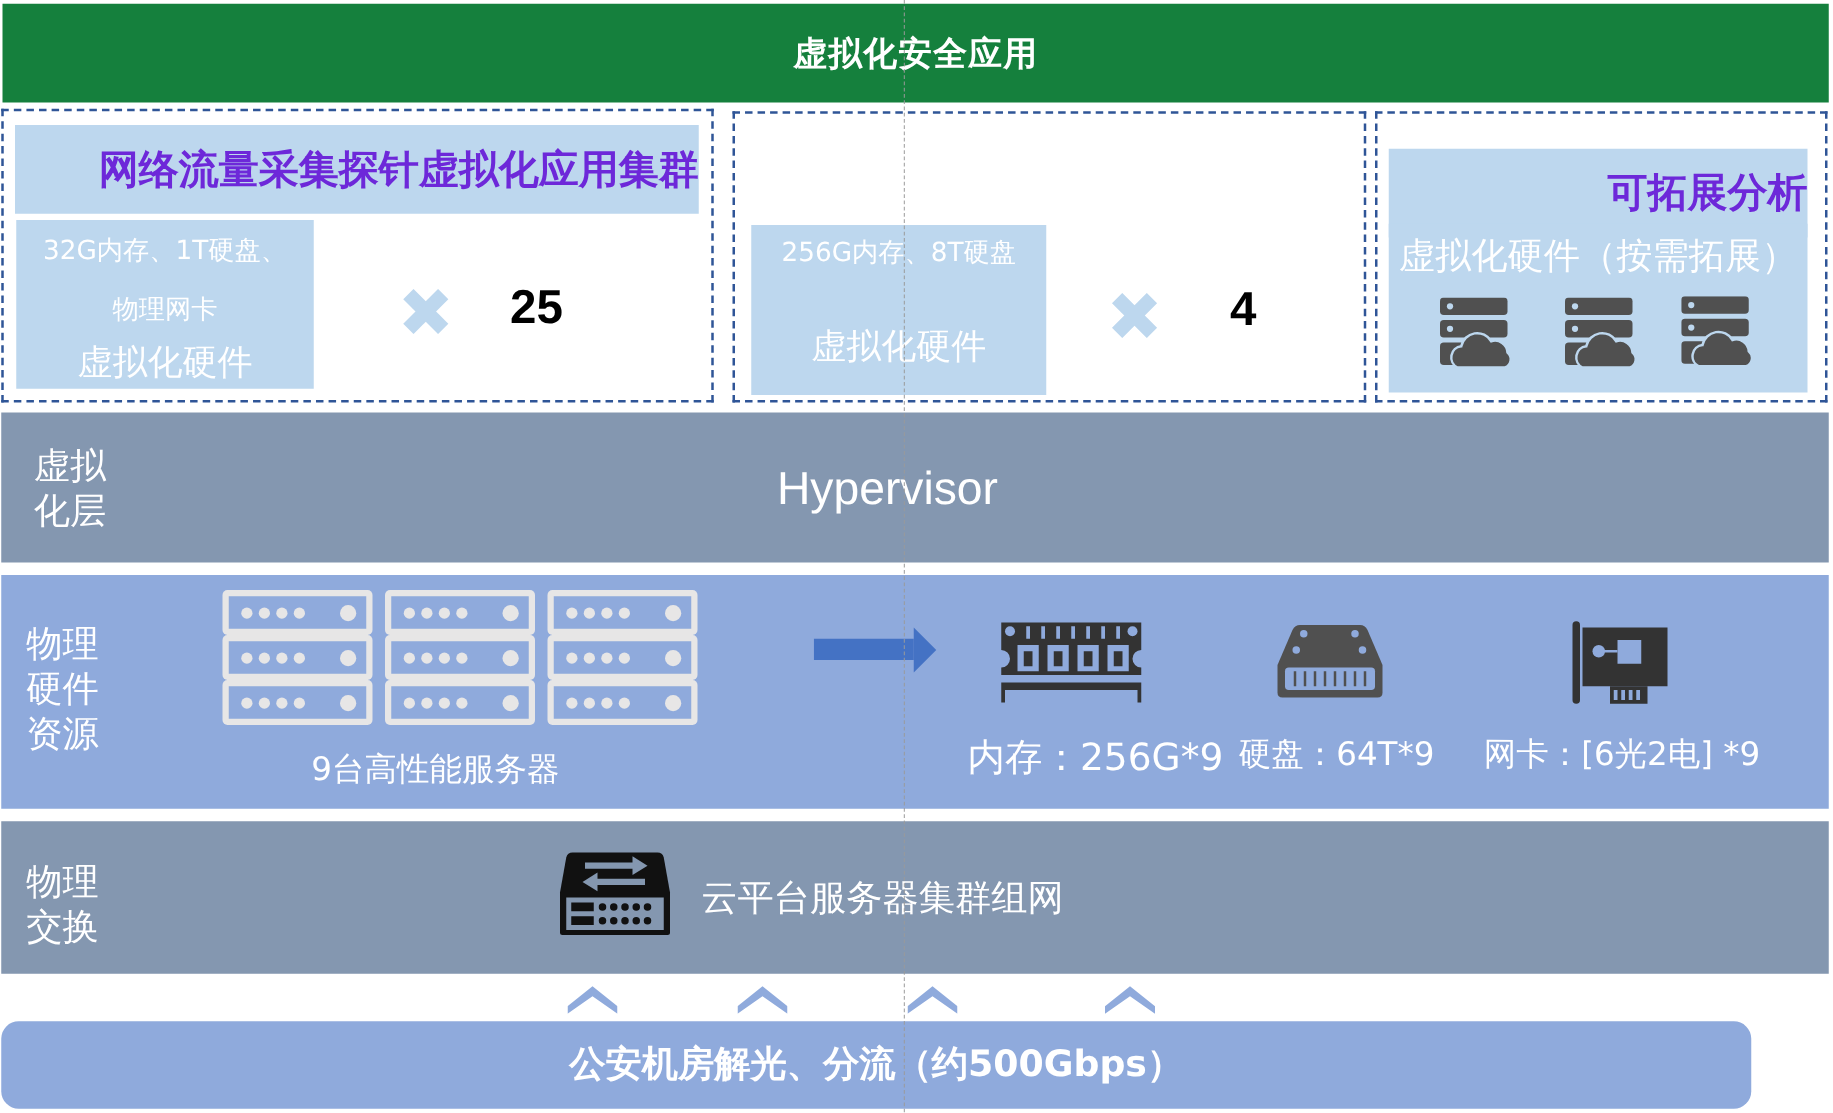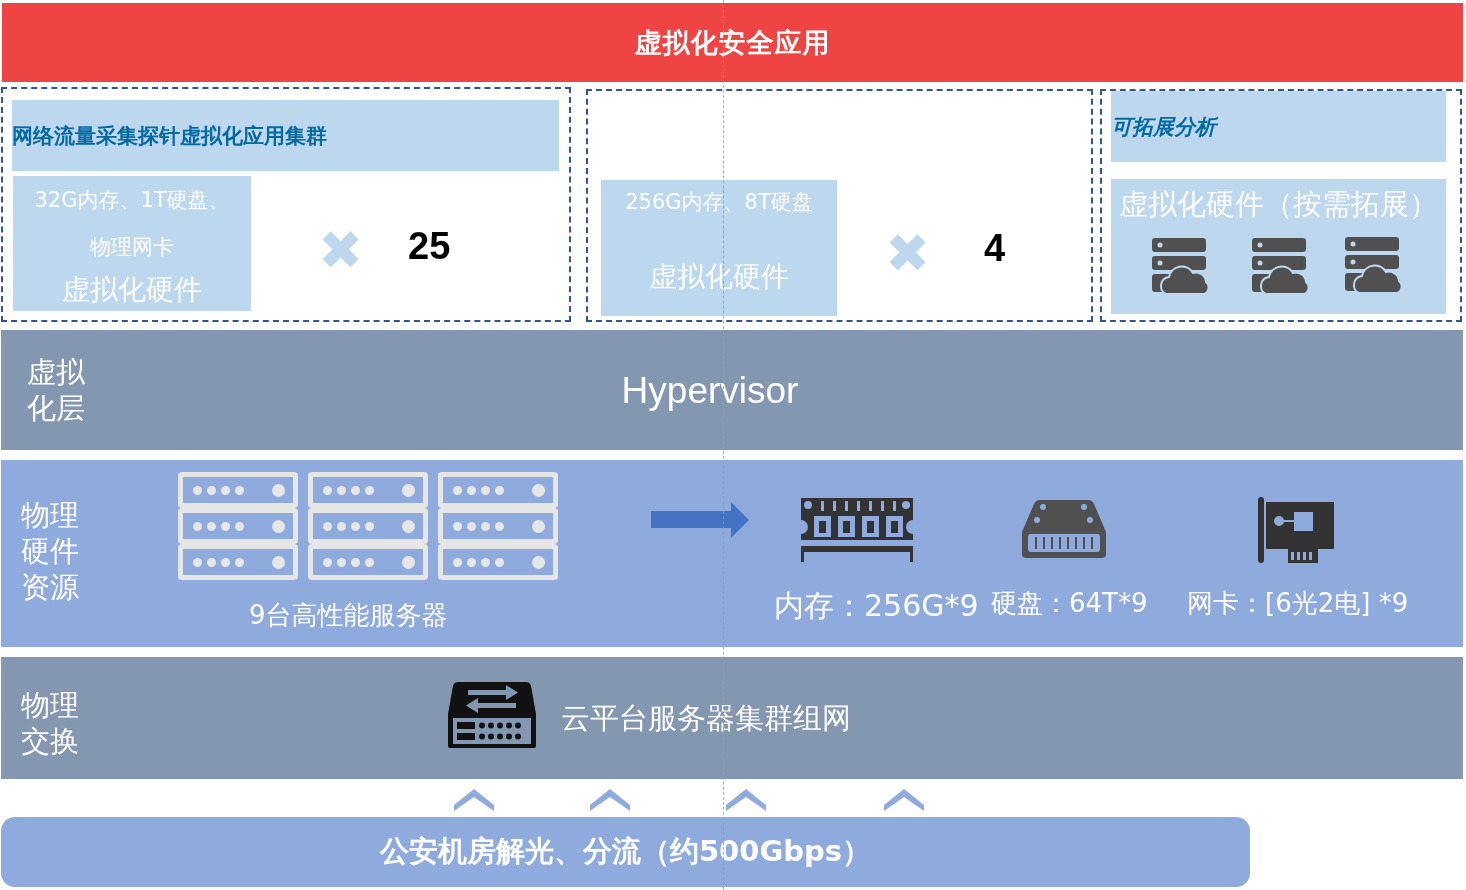--- a/index.html
+++ b/index.html
@@ -1,28 +1,28 @@
 <!DOCTYPE html>
 <html><head>
 <meta charset="utf-8">
 <style>
   html, body { margin:0; padding:0; }
   body { width:1466px; height:890px; position:relative; background:#ffffff; overflow:hidden;
          font-family:"DejaVu Sans","Liberation Sans",sans-serif; }
   .abs { position:absolute; }
 
   
-  #top-band { left:2px; top:3px; width:1461px; height:79px; background:#ef4444;
+  #top-band { left:2px; top:3px; width:1461px; height:79px; background:#15803d;
               display:flex; align-items:center; justify-content:center; }
   #top-band span { color:#ffffff; font-weight:bold; font-size:27px; letter-spacing:1px; }
 
   
   .cluster { border:2px dashed #2f5597; box-sizing:border-box; background:#ffffff; }
-  .cl-head { background:#bdd7ee; display:flex; align-items:center; justify-content:flex-start;
-             color:#0369a1; font-weight:bold; font-size:21px; white-space:nowrap; }
+  .cl-head { background:#bdd7ee; display:flex; align-items:center; justify-content:flex-end;
+             color:#6d28d9; font-weight:bold; font-size:32px; white-space:nowrap; }
   .hw-box { background:#bdd7ee; color:#ffffff; text-align:center; }
   .hw-spec { font-size:21px; line-height:28px;margin-top:19px; }
   .hw-title { font-size:28px; }
   .times { color:#bdd7ee; font-size:54px; font-weight:bold; line-height:1; }
   .count { color:#000000; font-size:38px; font-weight:bold; font-family:"Liberation Sans",sans-serif; }
 
   
   .band-gray { background:#8497b0; }
   .band-blue { background:#8faadc; }
   .side-label { color:#ffffff; font-size:29px; line-height:36px; }
@@ -61,21 +61,21 @@
 <div class="abs cluster" style="left:586px;top:89px;width:507px;height:233px;">
   <div class="abs hw-box" style="left:13px;top:89px;width:236px;height:136px;">
     <div class="hw-spec" style="margin-top:8px;">256G内存、8T硬盘</div>
     <div class="hw-title" style="margin-top:42px;">虚拟化硬件</div>
   </div>
   <div class="abs times" style="left:297px;top:136px;">✖</div>
   <div class="abs count" style="left:396px;top:136px;">4</div>
 </div>
 
 <div class="abs cluster" style="left:1100px;top:89px;width:362px;height:233px;">
-  <div class="abs cl-head" style="left:9px;top:0;width:335px;height:71px;font-style:italic;">
+  <div class="abs cl-head" style="left:9px;top:28px;width:335px;height:71px;">
     <span>可拓展分析</span>
   </div>
   <div class="abs hw-box" style="left:9px;top:88px;width:335px;height:135px;">
     <div class="hw-title" style="margin-top:6px;font-size:29px;white-space:nowrap;">虚拟化硬件（按需拓展）</div>
   </div>
 
   <svg class="abs" style="left:50px;top:147px;" width="58" height="58" viewBox="0 0 58 58">
     <rect x="0" y="0" width="54" height="14" rx="3" fill="#505050"></rect>
       <circle cx="8" cy="7" r="2.5" fill="#bdd7ee"></circle>
     <rect x="0" y="18" width="54" height="14" rx="3" fill="#505050"></rect>
@@ -305,17 +305,17 @@
 <svg class="abs chev" style="left:590px;top:787px;" viewBox="0 0 40 26">
     <polygon points="0,18 20,2 40,18 40,24 20,10 0,24" fill="#8faadc"></polygon>
   </svg>
 <svg class="abs chev" style="left:726px;top:787px;" viewBox="0 0 40 26">
     <polygon points="0,18 20,2 40,18 40,24 20,10 0,24" fill="#8faadc"></polygon>
   </svg>
 <svg class="abs chev" style="left:884px;top:787px;" viewBox="0 0 40 26">
     <polygon points="0,18 20,2 40,18 40,24 20,10 0,24" fill="#8faadc"></polygon>
   </svg>
 
-<div class="abs band-blue" style="left:1px;top:817px;width:1249px;height:70px;border-radius:14px;display:flex;align-items:center;justify-content:center;">
+<div class="abs band-blue" style="left:1px;top:817px;width:1400px;height:70px;border-radius:14px;display:flex;align-items:center;justify-content:center;">
   <span style="color:#fff;font-size:29px;font-weight:bold;white-space:nowrap;">公安机房解光、分流（约500Gbps）</span>
 </div>
 
 <div id="vguide" class="abs"></div>
 
 </body></html>

